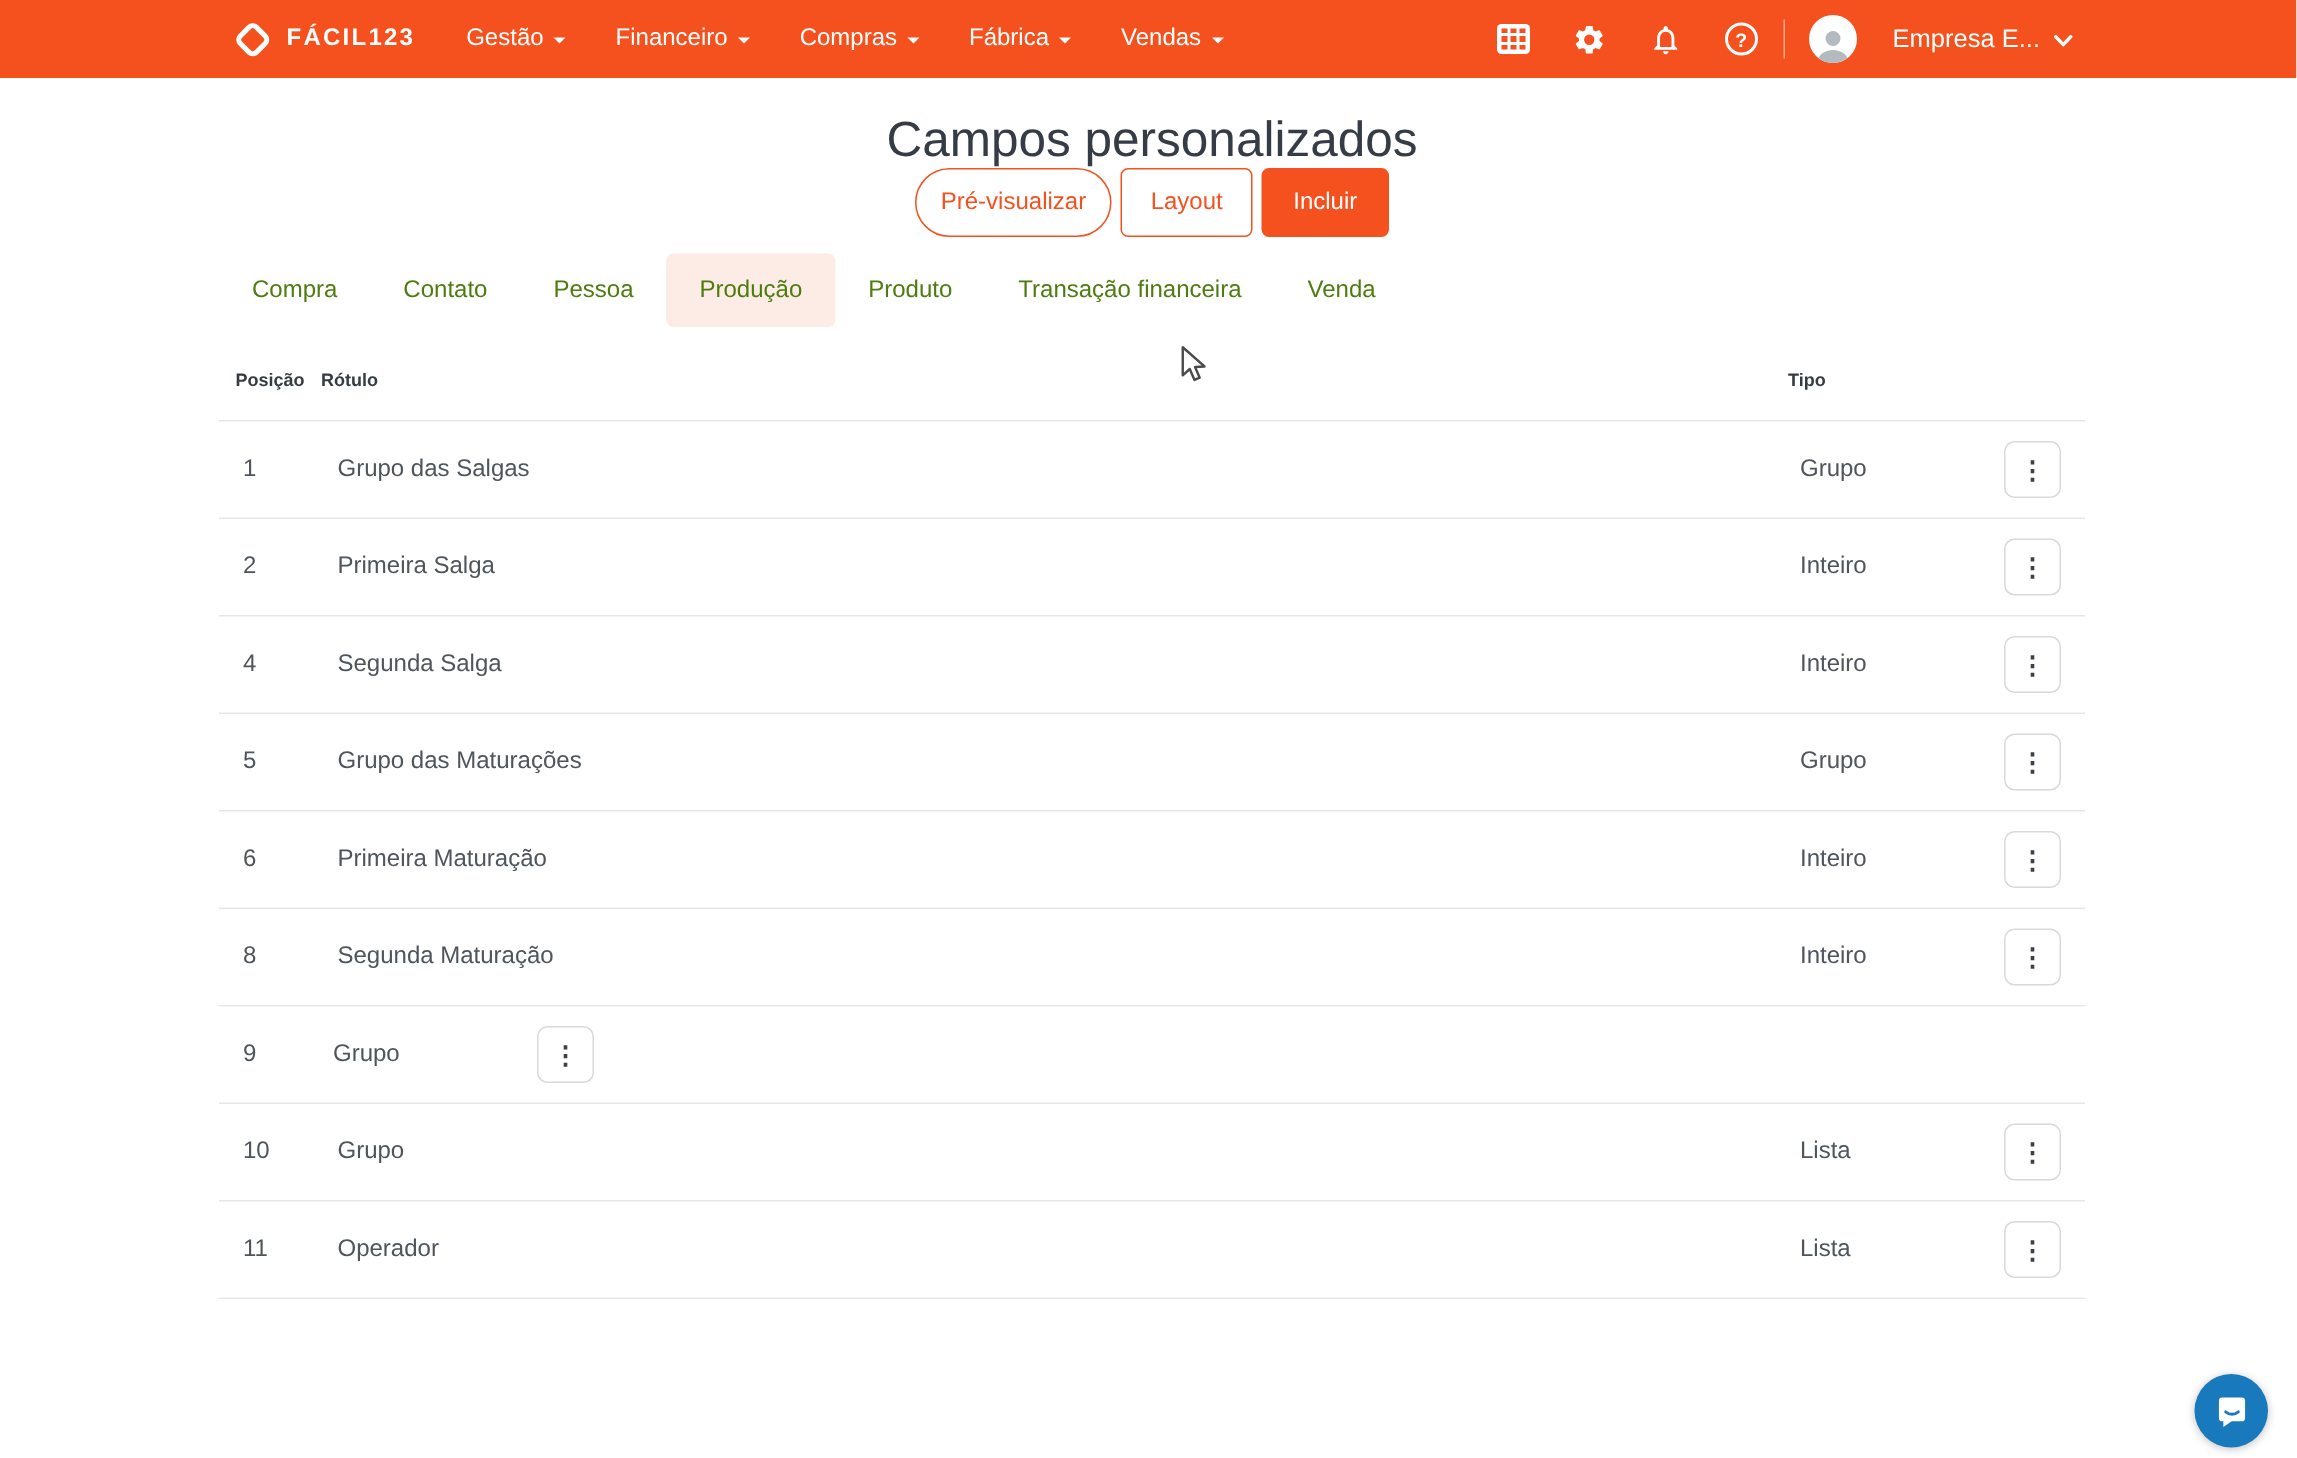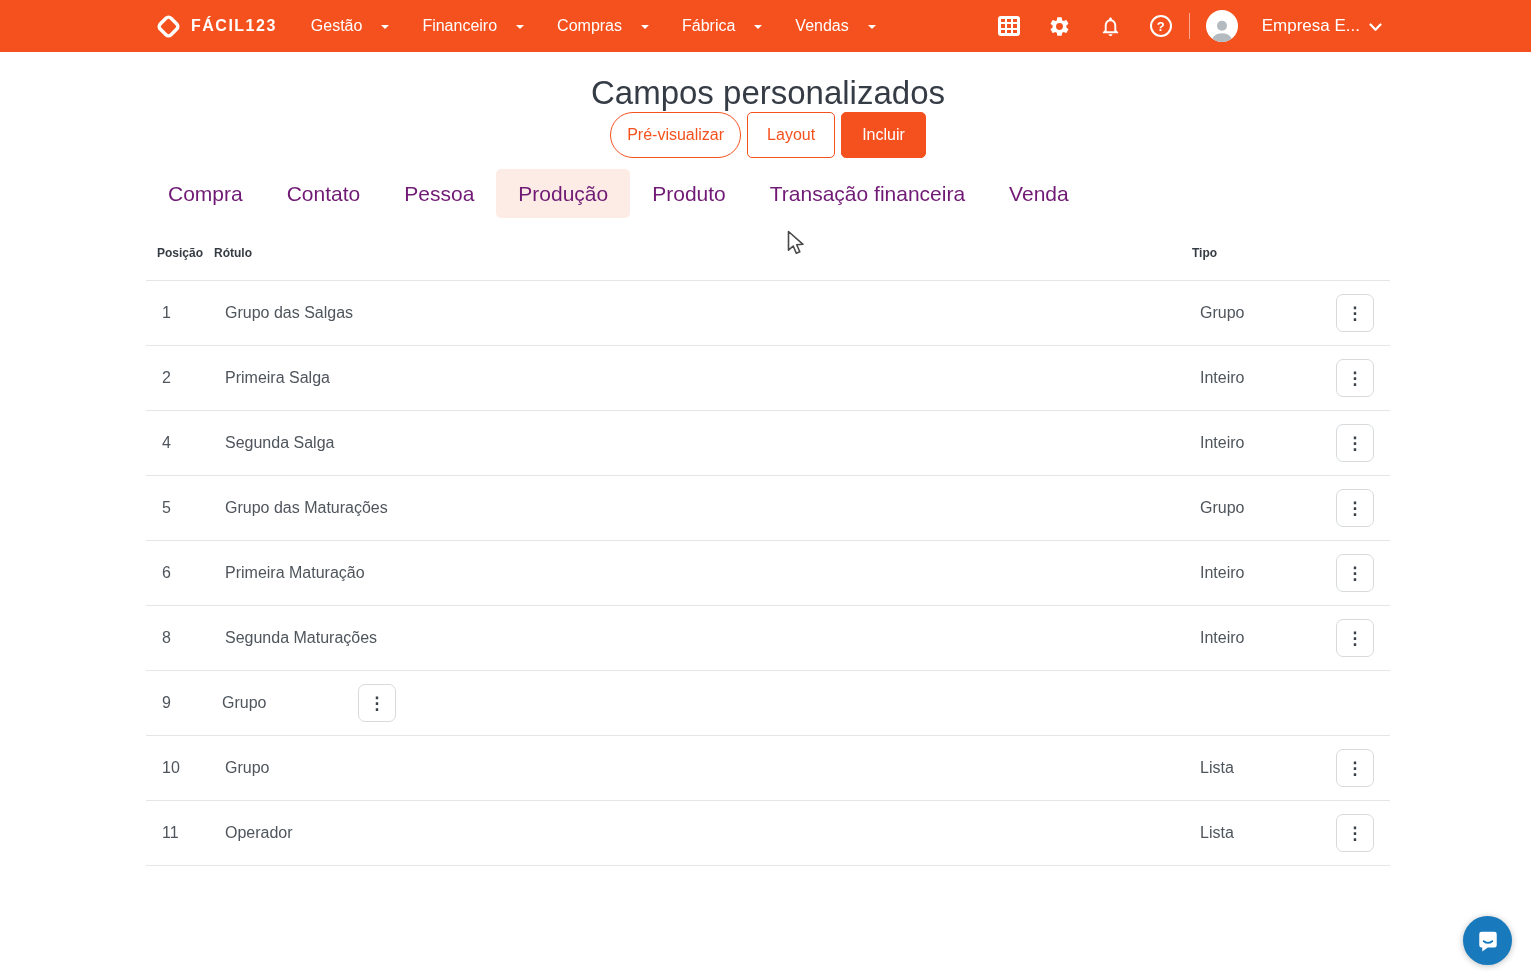--- a/index.html
+++ b/index.html
@@ -7,21 +7,21 @@
     font-family:"Liberation Sans", sans-serif; position:relative; }
 
   
   .navbar { height:52px; background:#f4511e; display:flex; align-items:center;
     justify-content:space-between; padding:0 149px 0 155px; }
   .nav-left { display:flex; align-items:center; }
   .brand { display:flex; align-items:center; gap:9px; cursor:pointer; }
   .brand-text { color:#fff; font-size:16px; font-weight:700; letter-spacing:1.5px; }
   .nav-menus { display:flex; align-items:center; gap:33px; margin-left:34px; }
   .nav-menu { background:none; border:none; color:#fff; font-size:16px;
-    font-family:inherit; display:flex; align-items:center; gap:19px; cursor:pointer; }
+    font-family:inherit; display:flex; align-items:center; gap:7px; cursor:pointer; }
   .caret { width:0; height:0; border-left:4px solid transparent;
     border-right:4px solid transparent; border-top:4px solid #fff; margin-top:2px; }
   .nav-right { display:flex; align-items:center; }
   .icon-btn { background:none; border:none; cursor:pointer; display:flex;
     align-items:center; justify-content:center; padding:0; margin-left:28px; }
   .icon-btn:first-child { margin-left:0; }
   .apps-grid { width:22px; height:20px; background:#fff; border-radius:3px;
     display:grid; grid-template-columns:repeat(3,1fr); grid-template-rows:repeat(3,1fr);
     gap:2px; padding:3px; }
   .apps-grid span { background:#f4511e; }
@@ -43,21 +43,21 @@
   h1 { font-size:33px; font-weight:400; color:#363c45; }
   .actions { display:flex; gap:6px; }
   .btn { height:46px; border-radius:5px; font-size:16px; font-family:inherit;
     cursor:pointer; background:#fff; border:1px solid #f4511e; color:#f4511e; }
   .btn-pre { padding:0 16px;border-radius:23px; }
   .btn-layout { padding:0 19px; }
   .btn.solid { background:#f4511e; color:#fff; padding:0 20px; }
 
   .tabs { display:flex; margin-top:47px; }
   .tab { height:49px; padding:0 22px; background:transparent; border:none;
-    border-radius:5px; color:#701a75; font-size:21px; font-family:inherit; cursor:pointer; }
+    border-radius:5px; color:#4d7c0f; font-size:16px; font-family:inherit; cursor:pointer; }
   .tab.active { background:#fdece6; }
 
   .thead { display:flex; margin-top:27px; line-height:16px; padding-bottom:19px;
     border-bottom:1px solid #e4e7ea; font-size:12px; font-weight:700; color:#353c44; }
   .c-pos { width:68px; padding-left:11px; }
   .c-rot { flex:1; }
   .c-tipo { width:134px; }
   .c-act { width:64px; display:flex; justify-content:flex-end; padding-right:16px; }
   .row { display:flex; align-items:center; height:65px;
     border-bottom:1px solid #e4e7ea; font-size:16px; color:#4e555c; }
@@ -247,21 +247,21 @@
         <span class="c-tipo cell">Inteiro</span>
         <span class="c-act">
           <button class="kebab">
             <span>⋮</span>
           </button>
         </span>
       </div>
 
       <div class="row">
         <span class="c-pos cell">8</span>
-        <span class="c-rot cell">Segunda Maturações</span>
+        <span class="c-rot cell">Segunda Maturação</span>
         <span class="c-tipo cell">Inteiro</span>
         <span class="c-act">
           <button class="kebab">
             <span>⋮</span>
           </button>
         </span>
       </div>
 
       <div class="row">
         <span class="c-pos cell">9</span>

